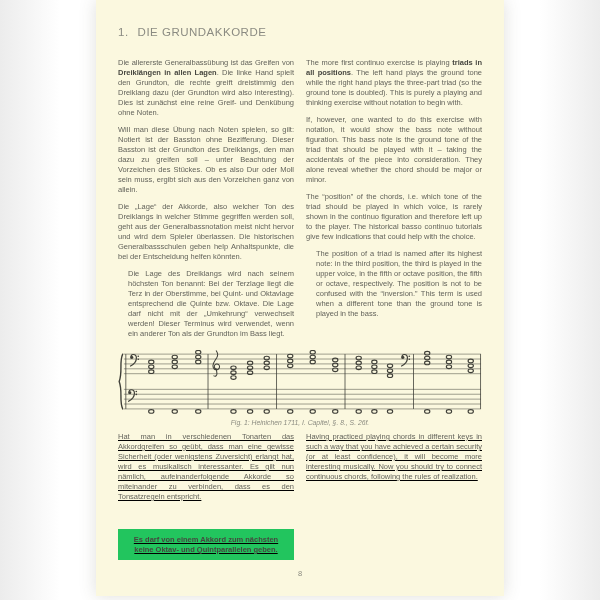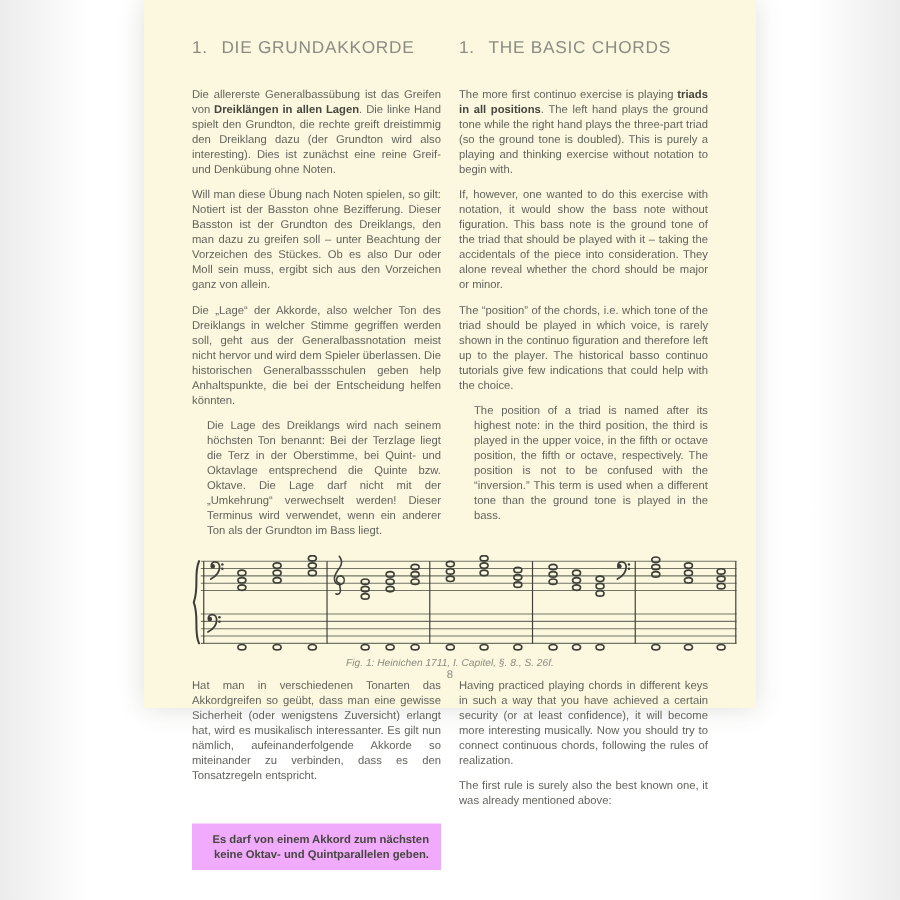--- a/index.html
+++ b/index.html
@@ -3,63 +3,60 @@
 <meta charset="utf-8">
 <style>
   html,body{margin:0;padding:0;}
   body{
     width:600px;height:600px;overflow:hidden;
     background:linear-gradient(90deg,#ececec 0%,#ffffff 10%,#ffffff 90%,#ececec 100%);
     font-family:"Liberation Sans", sans-serif;
   }
   .stage{width:600px;height:600px;display:flex;justify-content:center;}
   .page{
-    position:relative;width:408px;height:472px;box-sizing:border-box;
+    position:relative;width:408px;height:596px;box-sizing:border-box;
     background:#fbf8df;box-shadow:0 0 16px rgba(80,80,60,.18);
-    padding:26px 32px 0;
+    padding:26px 22px 0;
   }
   .columns{display:flex;gap:12px;}
   .col{flex:1;min-width:0;display:flex;flex-direction:column;}
   h1{
     margin:0 0 20px;font-size:11.5px;font-weight:400;letter-spacing:.5px;
     color:#8b8b82;font-family:"Liberation Sans", sans-serif;
   }
   h1 .num{margin-right:9px;}
   p{
     margin:0 0 7px;font-size:7.5px;line-height:10px;color:#63635b;
     text-align:justify;text-justify:inter-word;
   }
   p.indent{padding-left:10px;}
   p .b{font-weight:bold;color:#46463f;}
   figure{margin:4px 0 6px;text-align:center;}
   figcaption{font-size:6.8px;font-style:italic;color:#8b8b80;margin-top:4px;}
   .lower .col > .paras{margin-bottom:0;}
   .rule-box{
-    margin-top:auto;background:#f0abfc;padding:6px 8px 5px;
-    font-size:7.5px;line-height:10px;font-weight:bold;color:#46463f;text-align:right;
+    margin-top:auto;background:#22c55e;padding:6px 8px 5px;
+    font-size:7.5px;line-height:10px;font-weight:bold;color:#46463f;text-align:center;
   }
-  .lower{min-height:128px;align-items:stretch;}
+  .lower{min-height:128px;align-items:stretch;text-decoration:underline;}
   .page-number{
     position:absolute;left:0;right:0;bottom:18px;text-align:center;
     font-size:7.5px;color:#8b8b80;
   }
   svg{display:block;margin:0 auto;}
 </style>
 </head>
 <body>
 
 <div class="stage">
   <div class="page">
 
     <div class="columns">
       <div class="col">
         <h1><span class="num">1.</span><span>DIE GRUNDAKKORDE</span></h1>
-      </div>
-      <div class="col">
-        <h1><span class="num">1.</span><span>THE BASIC CHORDS</span></h1>
       </div>
     </div>
 
     <div class="columns">
       <div class="col paras">
           <p><span>Die allererste Generalbassübung ist das Greifen von </span><span class="b">Dreiklängen in allen Lagen</span><span>. Die linke Hand spielt den Grundton, die rechte greift dreistimmig den Dreiklang dazu (der Grundton wird also interesting). Dies ist zunächst eine reine Greif- und Denkübung ohne Noten.</span></p>
           <p><span>Will man diese Übung nach Noten spielen, so gilt: Notiert ist der Basston ohne Bezifferung. Dieser Basston ist der Grundton des Dreiklangs, den man dazu zu greifen soll – unter Beachtung der Vorzeichen des Stückes. Ob es also Dur oder Moll sein muss, ergibt sich aus den Vorzeichen ganz von allein.</span></p>
           <p><span>Die „Lage“ der Akkorde, also welcher Ton des Dreiklangs in welcher Stimme gegriffen werden soll, geht aus der Generalbassnotation meist nicht hervor und wird dem Spieler überlassen. Die historischen Generalbassschulen geben help Anhaltspunkte, die bei der Entscheidung helfen könnten.</span></p>
           <p class="indent"><span>Die Lage des Dreiklangs wird nach seinem höchsten Ton benannt: Bei der Terzlage liegt die Terz in der Oberstimme, bei Quint- und Oktavlage entsprechend die Quinte bzw. Oktave. Die Lage darf nicht mit der „Umkehrung“ verwechselt werden! Dieser Terminus wird verwendet, wenn ein anderer Ton als der Grundton im Bass liegt.</span></p>
         </div>
@@ -170,20 +167,19 @@
     <div class="columns lower">
       <div class="col">
         <div class="paras">
             <p><span>Hat man in verschiedenen Tonarten das Akkordgreifen so geübt, dass man eine gewisse Sicherheit (oder wenigstens Zuversicht) erlangt hat, wird es musikalisch interessanter. Es gilt nun nämlich, aufeinanderfolgende Akkorde so miteinander zu verbinden, dass es den Tonsatzregeln entspricht.</span></p>
           </div>
         <div class="rule-box">Es darf von einem Akkord zum nächsten keine Oktav- und Quintparallelen geben.</div>
       </div>
       <div class="col">
         <div class="paras">
             <p><span>Having practiced playing chords in different keys in such a way that you have achieved a certain security (or at least confidence), it will become more interesting musically. Now you should try to connect continuous chords, following the rules of realization.</span></p>
-            <p><span>The first rule is surely also the best known one, it was already mentioned above:</span></p>
           </div>
       </div>
     </div>
 
     <div class="page-number">8</div>
   </div>
 </div>
 
 </body></html>

